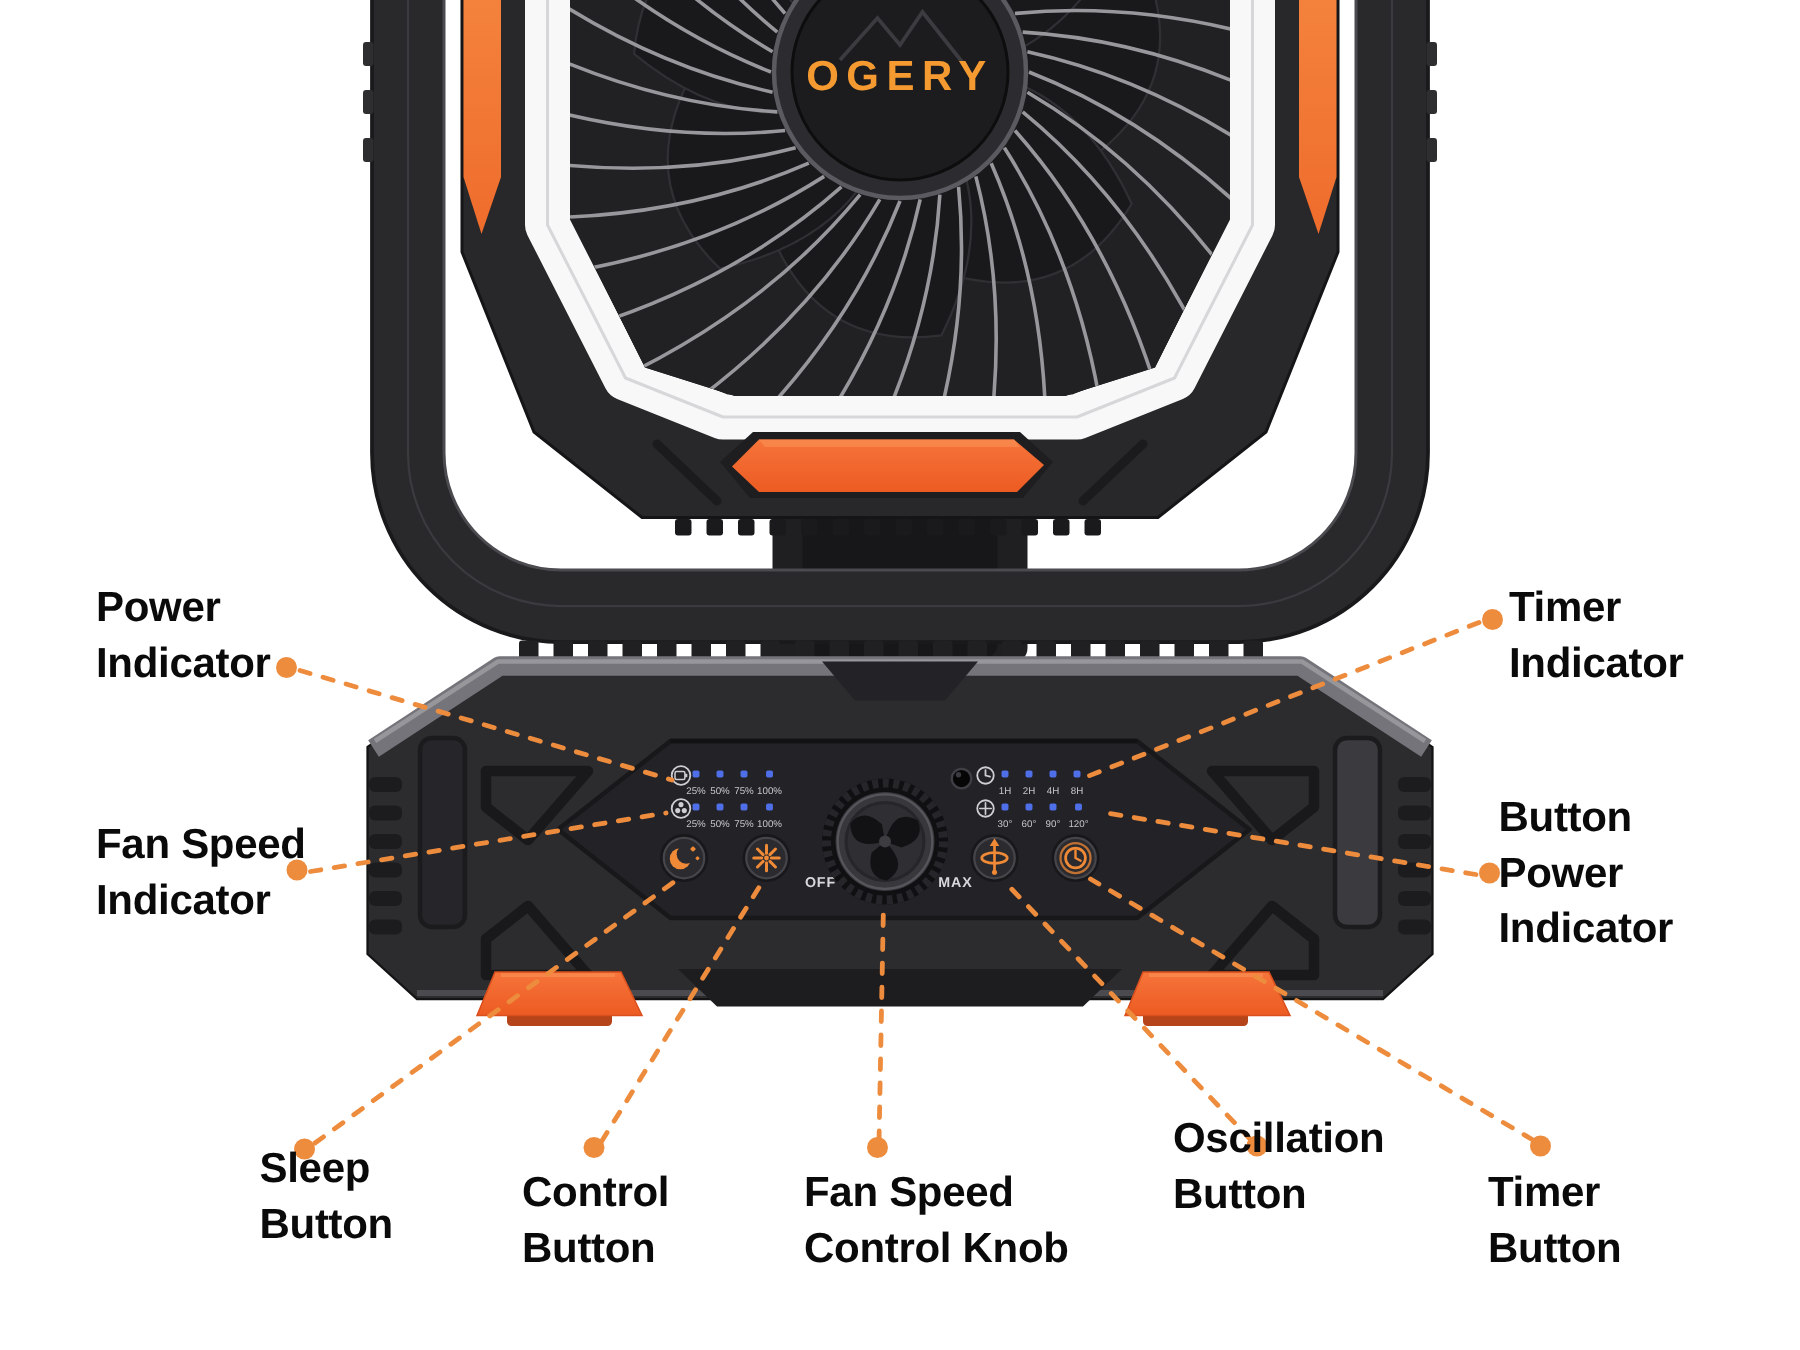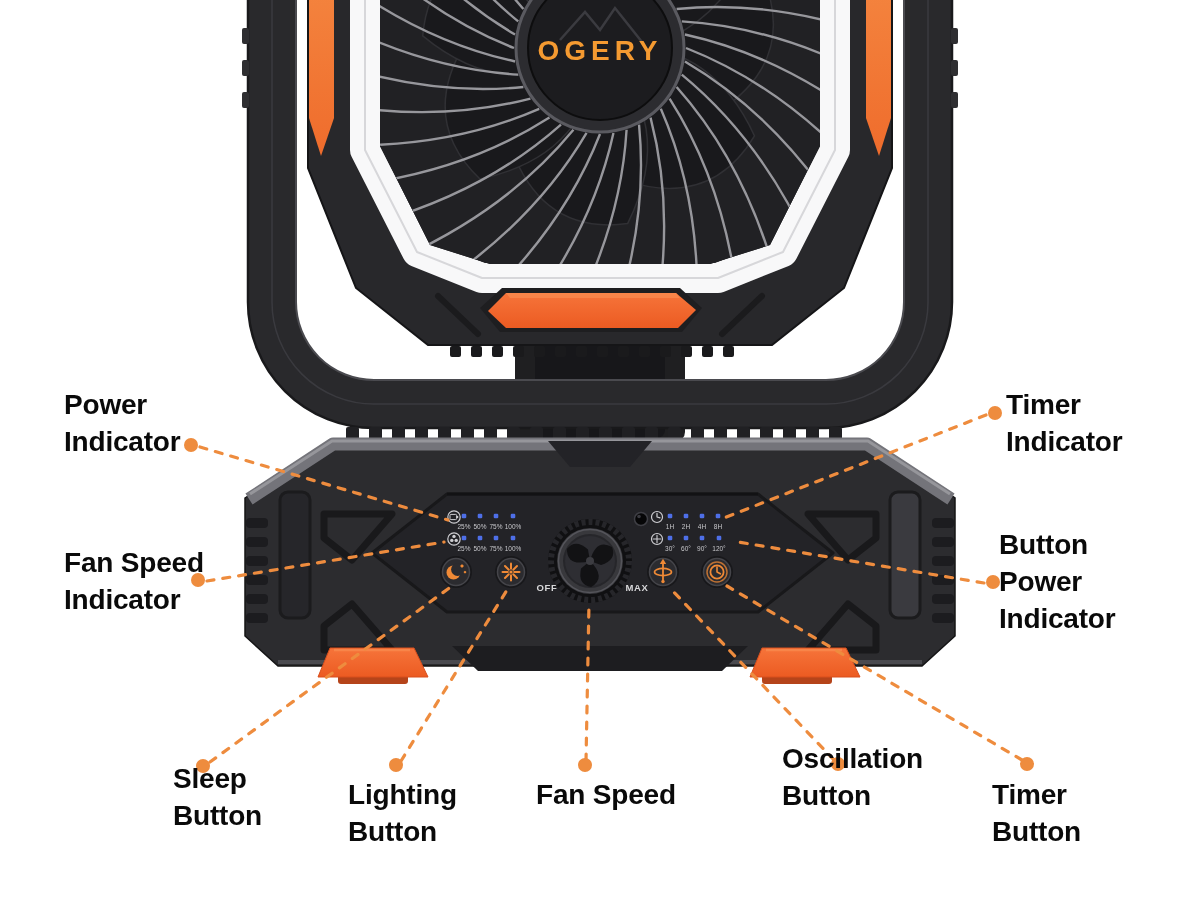--- a/index.html
+++ b/index.html
@@ -392,25 +392,26 @@
 <div class="callout" style="left:999px;top:526px">
   <span>Button</span>
   <span>Power</span>
   <span>Indicator</span>
 </div>
 <div class="callout" style="left:173px;top:760px">
   <span>Sleep</span>
   <span>Button</span>
 </div>
 <div class="callout" style="left:348px;top:776px">
-  <span>Lighting</span>
+  <span>Control</span>
   <span>Button</span>
 </div>
 <div class="callout" style="left:536px;top:776px">
   <span>Fan Speed</span>
+  <span>Control Knob</span>
 </div>
 <div class="callout" style="left:782px;top:740px">
   <span>Oscillation</span>
   <span>Button</span>
 </div>
 <div class="callout" style="left:992px;top:776px">
   <span>Timer</span>
   <span>Button</span>
 </div>
 

